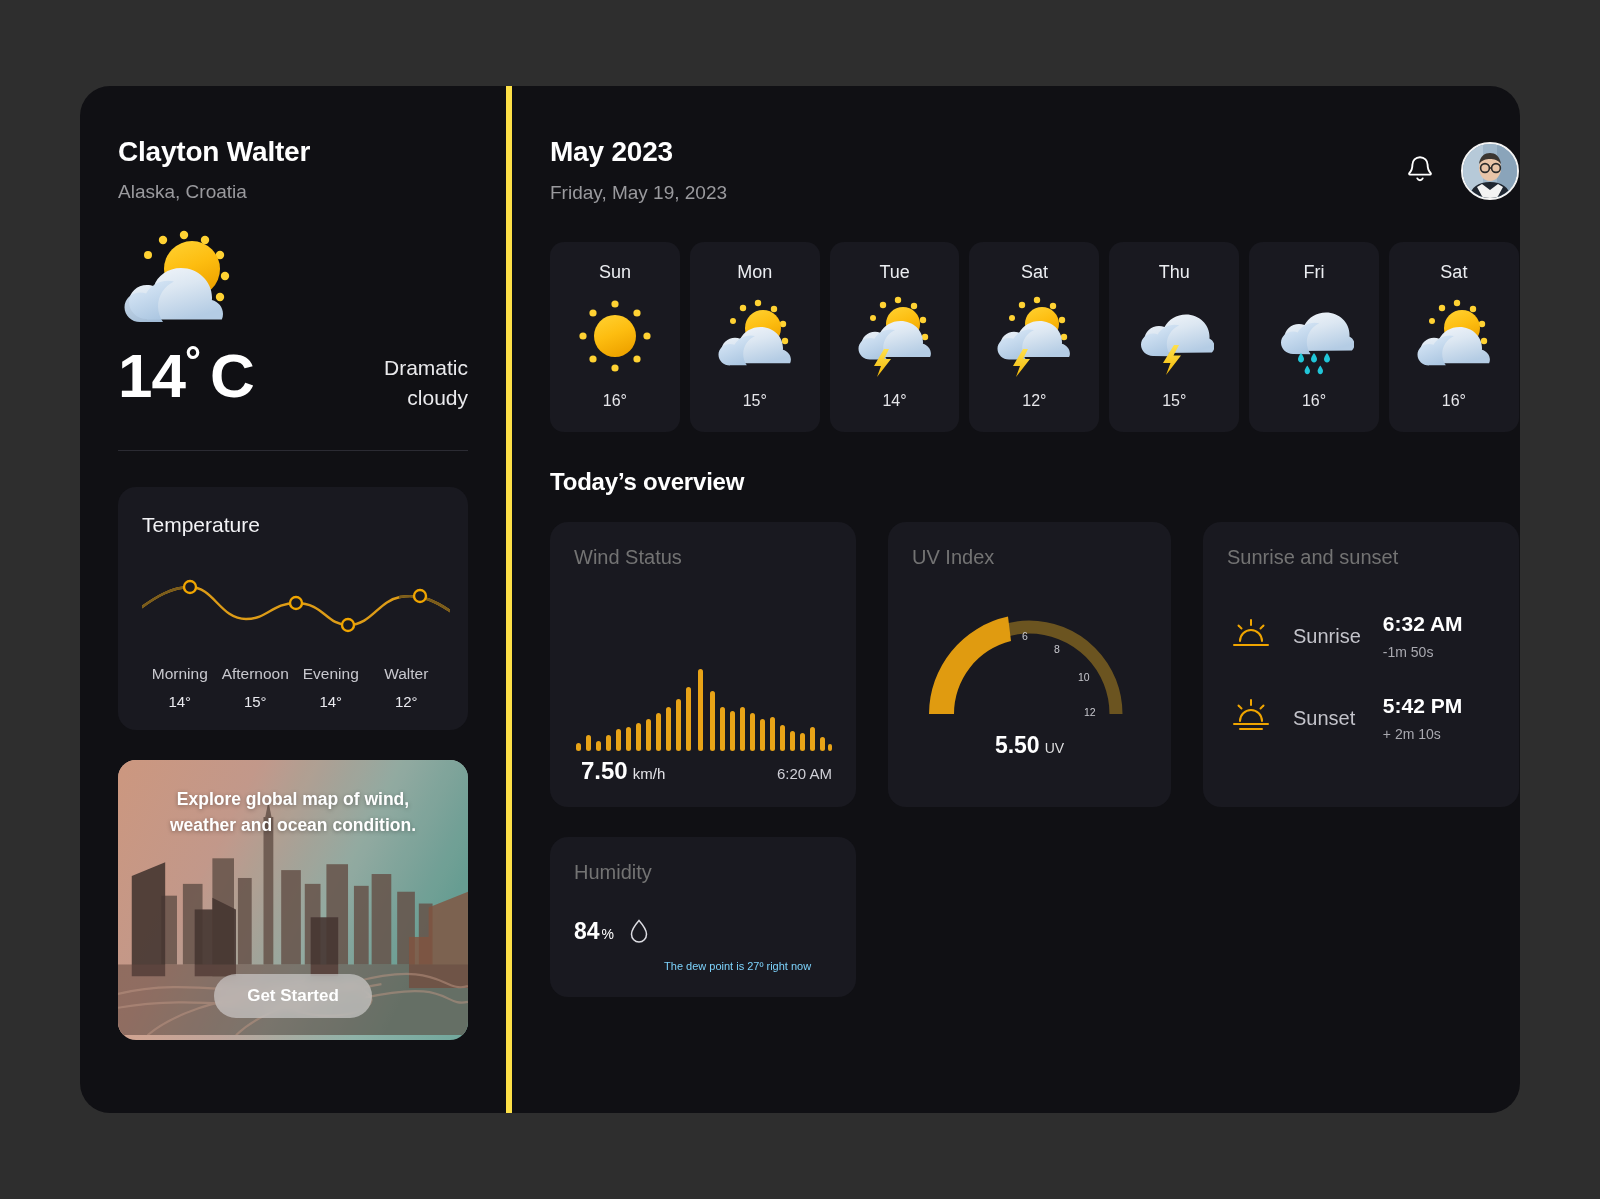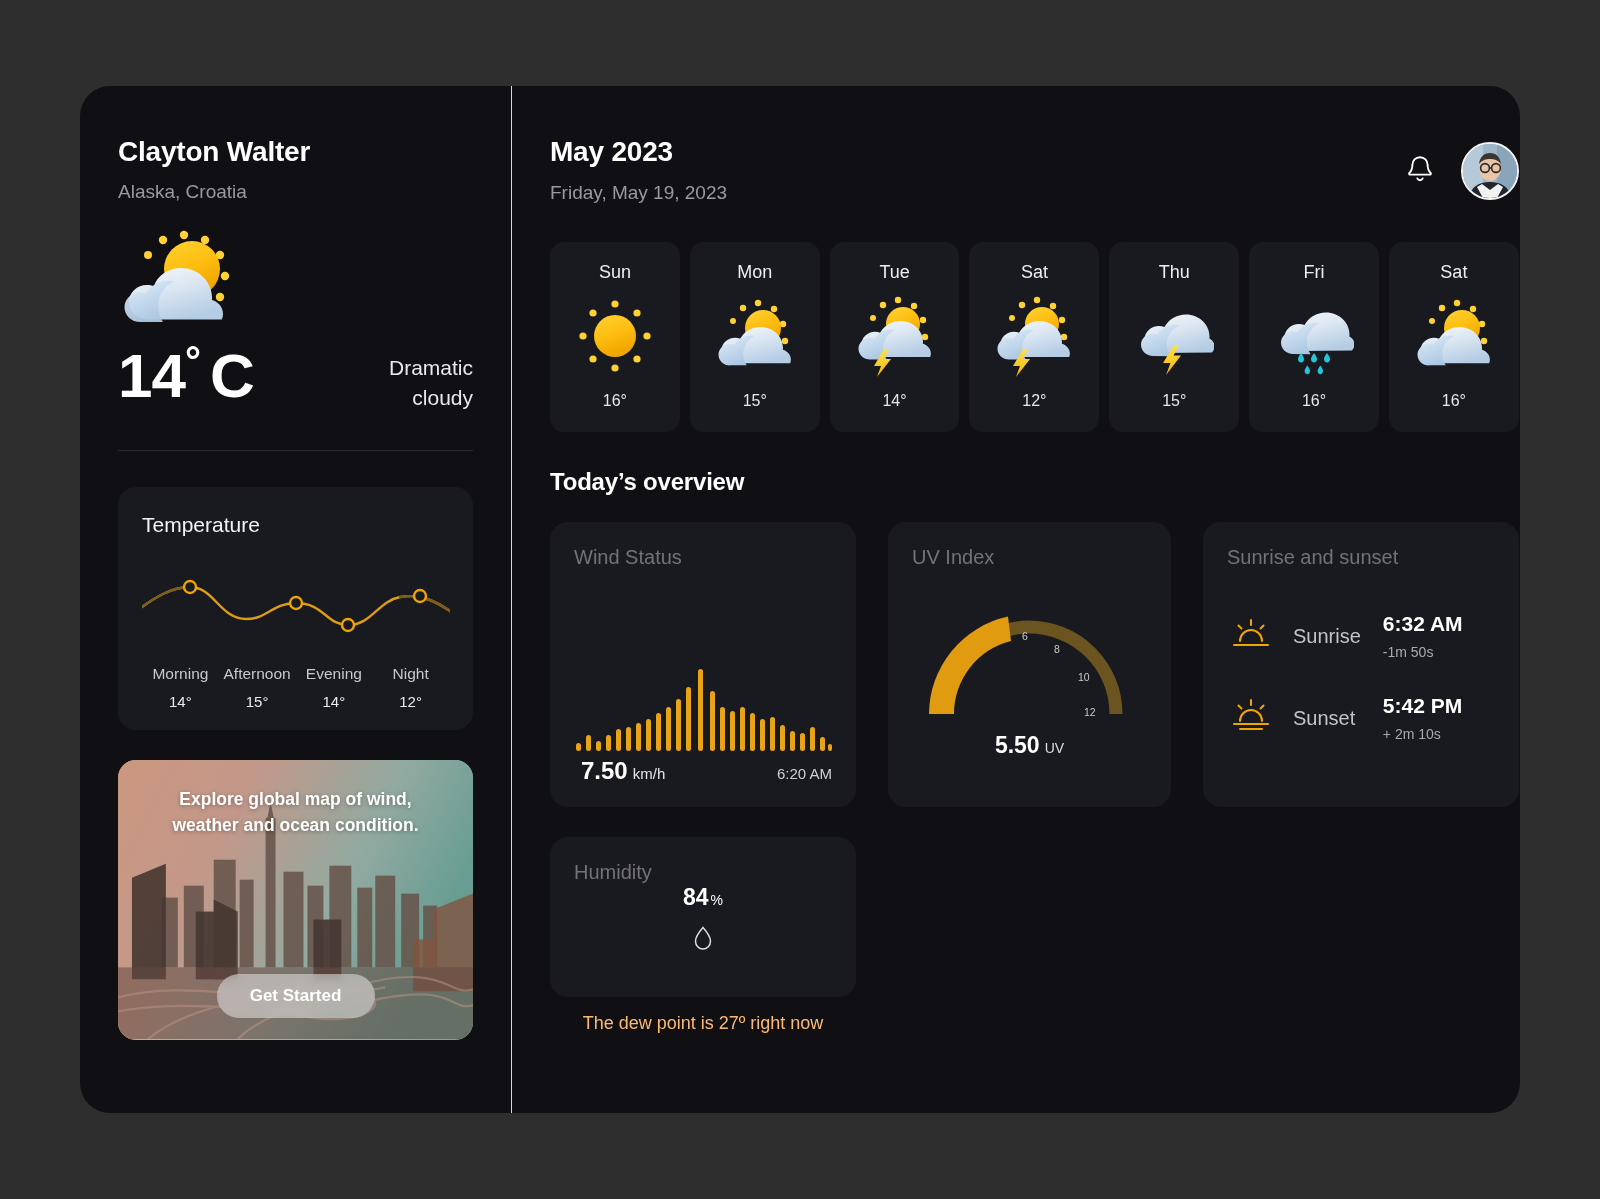--- a/index.html
+++ b/index.html
@@ -17,21 +17,21 @@
     border-radius: 30px;
     display: flex;
     overflow: hidden;
   }
 
   
   .sidebar {
     width: 432px;
     flex: 0 0 432px;
     padding: 50px 38px 0 38px;
-    border-right: 1px solid #fde047;
+    border-right: 6px solid #fde047;
     position: relative;
   }
   .user-name {
     font-size: 28px; font-weight: bold; color: #ffffff;
     letter-spacing: -0.2px;
   }
   .user-loc {
     font-size: 19px; color: #9a9a9e; margin-top: 13px;
   }
 
@@ -163,24 +163,24 @@
   .uv-wrap { flex: 1; display: flex; flex-direction: column; align-items: center; justify-content: center; }
   .uv-val { font-size: 23px; font-weight: bold; color: #fff; margin-top: 6px; }
   .uv-val span { font-size: 14px; font-weight: normal; color: #dededf; margin-left: 5px; }
 
   .sunrow { display: flex; align-items: center; gap: 22px; }
   .sunrow .label { font-size: 20px; color: #c3c3ca; flex: 1; }
   .sunrow .times { text-align: left; width: 108px; }
   .sunrow .t1 { font-size: 21px; font-weight: bold; color: #fff; }
   .sunrow .t2 { font-size: 14px; color: #a9a9b0; margin-top: 8px; }
 
-  .statrow { display: flex; align-items: center; gap: 14px; margin-top: auto; flex-direction: column; }
+  .statrow { display: flex; gap: 14px; margin-top: auto; }
   .statval { font-size: 23px; font-weight: bold; color: #fff; white-space: nowrap; }
   .statval span { font-size: 14px; font-weight: normal; margin-left: 2px; }
-  .stattext { font-size: 18px; color: #fdba74; line-height: 1.45; margin-top: 41px; }
+  .stattext { font-size: 11px; color: #7dd3fc; line-height: 1.45; margin-top: 41px; }
 </style>
 </head>
 <body>
 
 <svg width="0" height="0" style="position:absolute" aria-hidden="true">
   <defs>
     <linearGradient id="sunG" x1="0" y1="0" x2="0.4" y2="1">
       <stop offset="0%" stop-color="#FFD233"></stop>
         <stop offset="55%" stop-color="#FDBD10"></stop>
         <stop offset="100%" stop-color="#F0A500"></stop>
@@ -265,21 +265,21 @@
         </div>
         <div>
           <div class="lab">Afternoon</div>
           <div class="val">15°</div>
         </div>
         <div>
           <div class="lab">Evening</div>
           <div class="val">14°</div>
         </div>
         <div>
-          <div class="lab">Night</div>
+          <div class="lab">Walter</div>
           <div class="val">12°</div>
         </div>
       </div>
     </section>
 
     <section class="promo">
       <div class="promo-sky"></div>
       <svg class="promo-city" viewBox="0 0 356 280" preserveAspectRatio="none">
         <rect x="0" y="0" width="356" height="280" fill="url(#skyG)"></rect>
         <g fill="#6d584f" opacity=".85">

